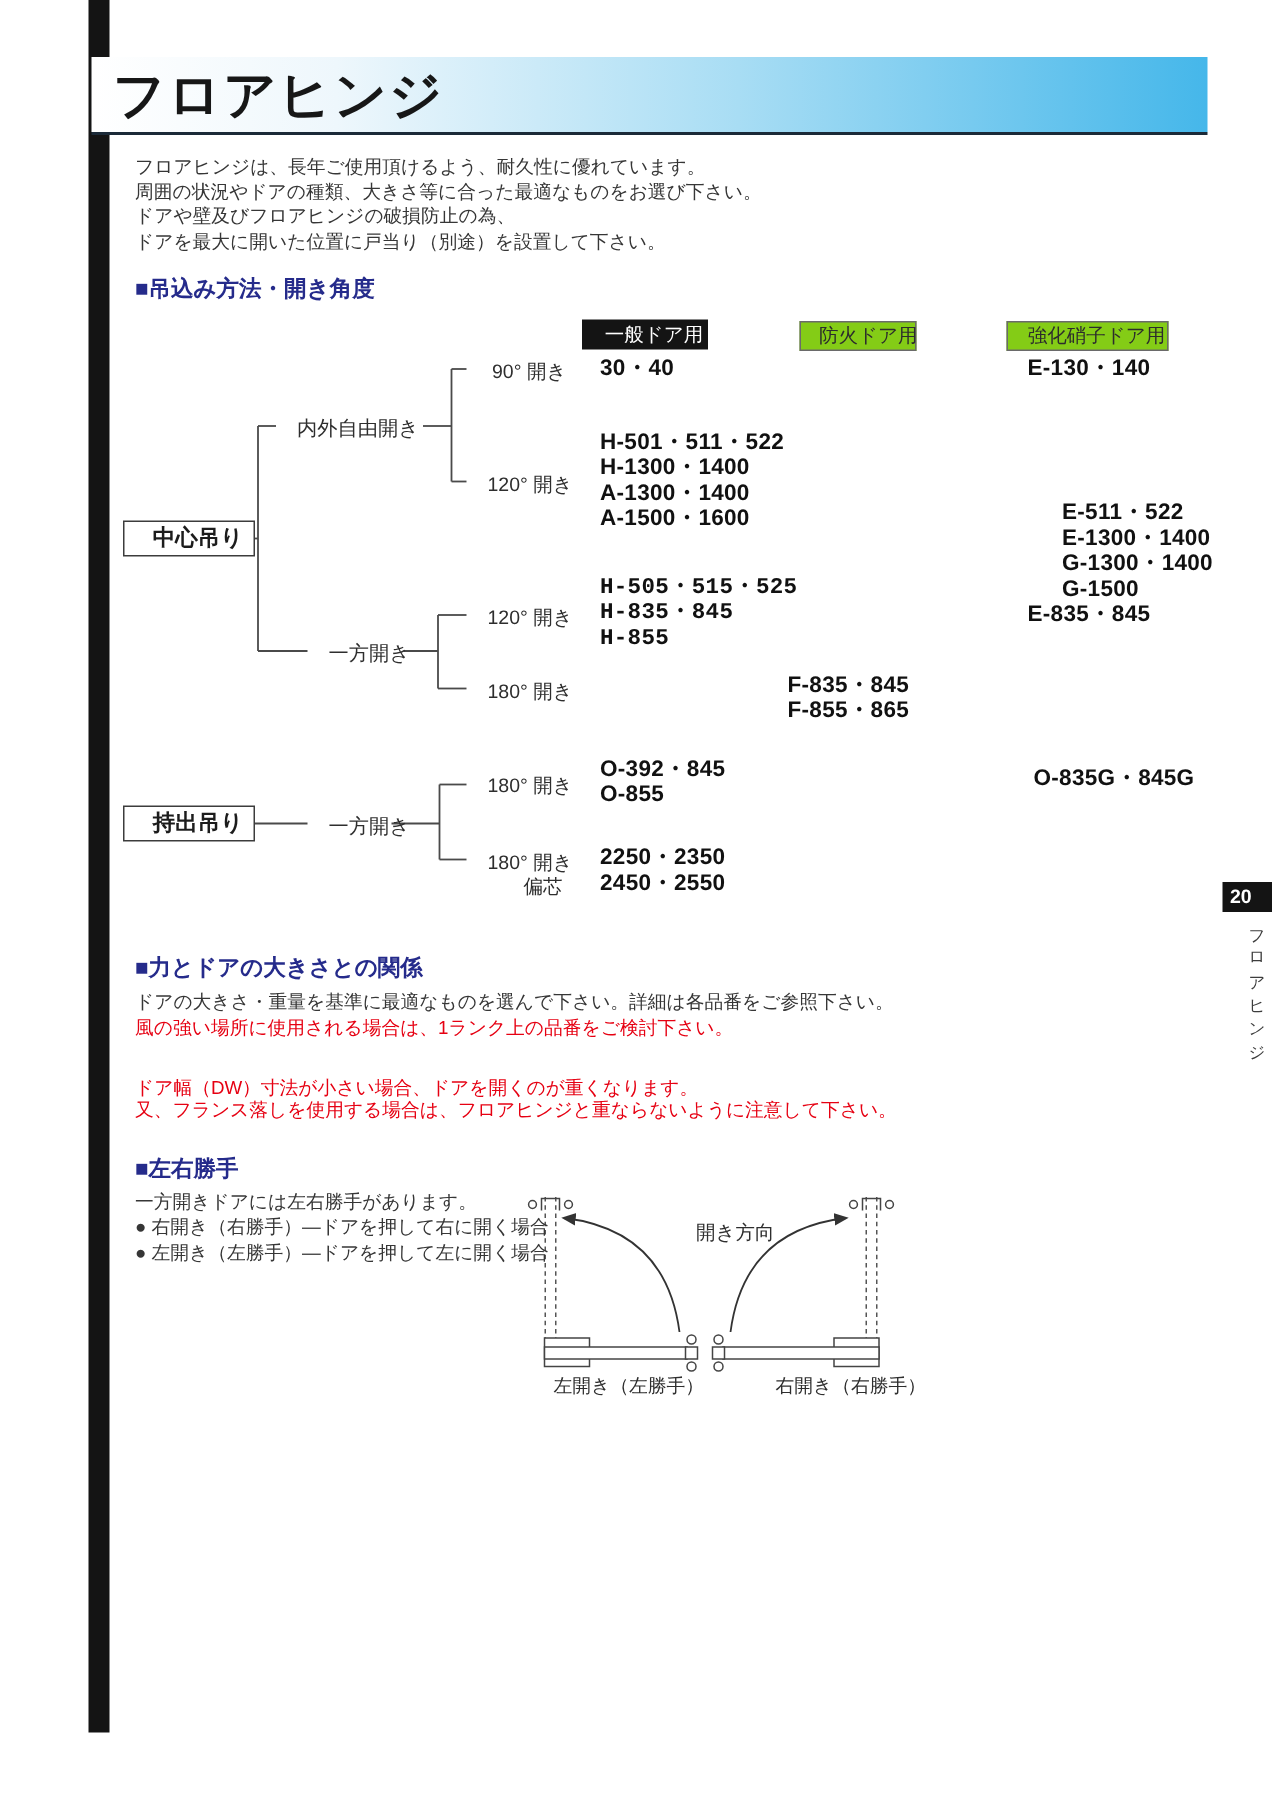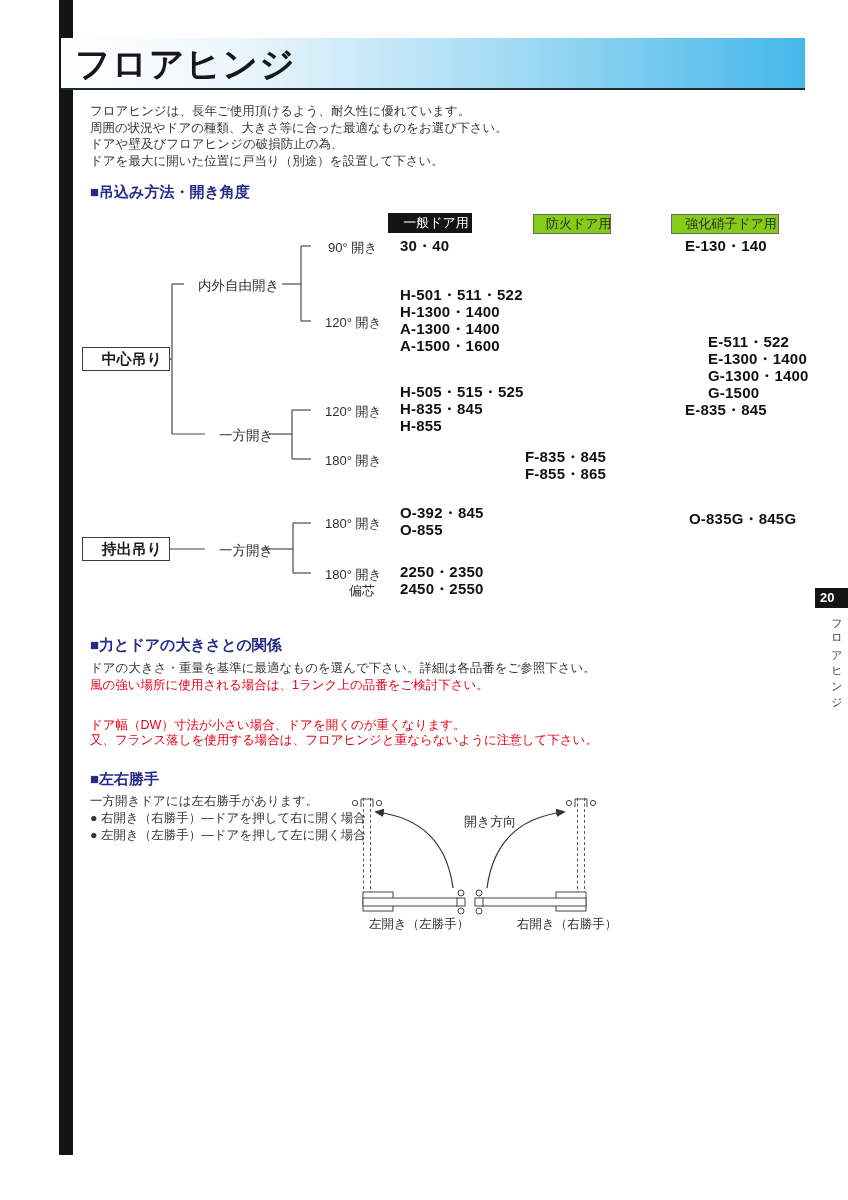--- a/index.html
+++ b/index.html
@@ -147,21 +147,21 @@
   <div class="abs angle" style="left:313px;top:566px;">180° 開き</div>
   <div class="abs angle" style="left:337px;top:582px;">偏芯</div>
 
   <div class="abs prod" style="left:388px;top:237px;">30・40</div>
   <div class="abs prod" style="left:388px;top:286px;">
     <div>H-501・511・522</div>
     <div>H-1300・1400</div>
     <div>A-1300・1400</div>
     <div>A-1500・1600</div>
   </div>
-  <div class="abs prod" style="left:388px;top:383px;">
+  <div class="abs prod" style="left:388px;top:383px;font-family:Liberation Mono, monospace;">
     <div>H-505・515・525</div>
     <div>H-835・845</div>
     <div>H-855</div>
   </div>
   <div class="abs prod" style="left:388px;top:504px;">
     <div>O-392・845</div>
     <div>O-855</div>
   </div>
   <div class="abs prod" style="left:388px;top:563px;">
     <div>2250・2350</div>

